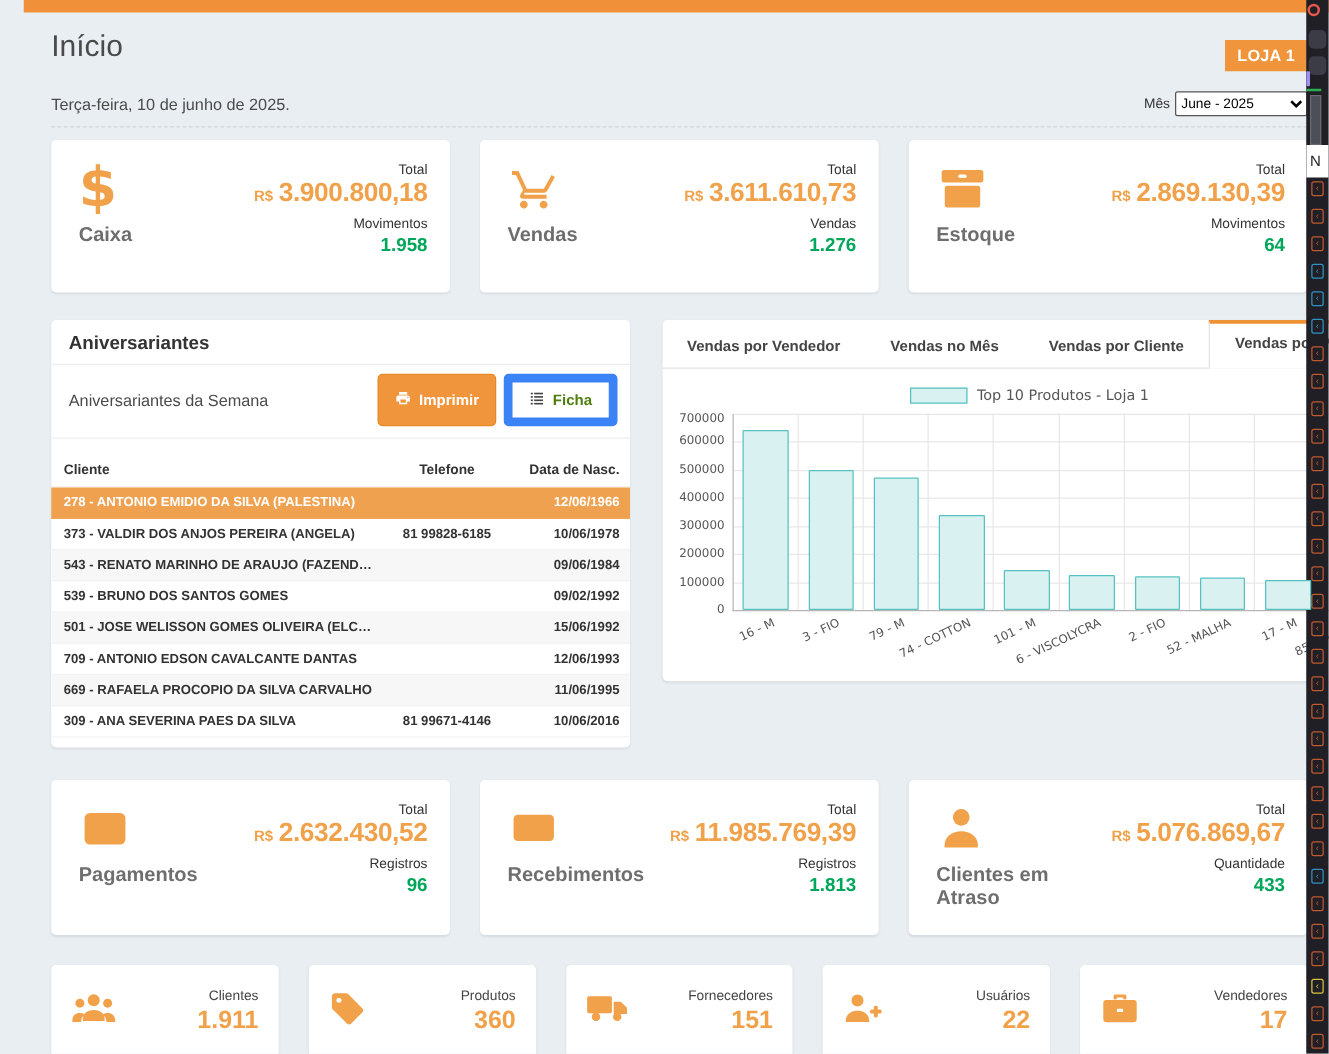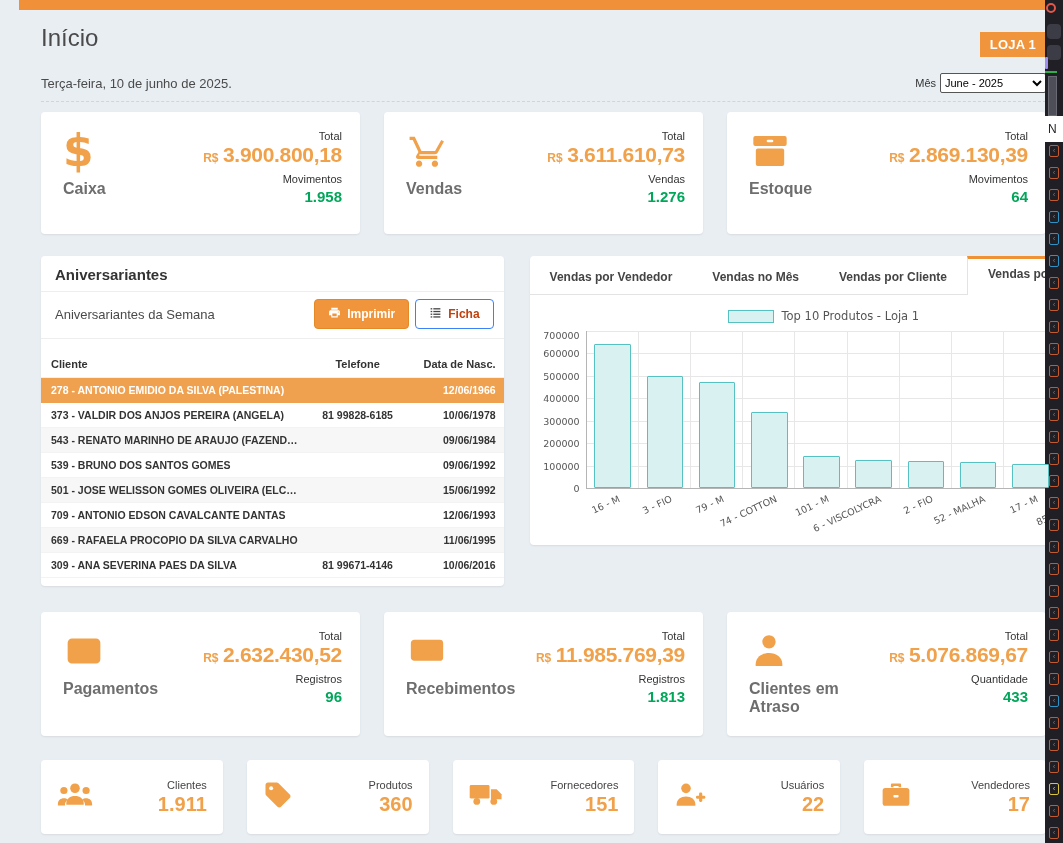--- a/index.html
+++ b/index.html
@@ -48,21 +48,21 @@
   .mid-row { display:flex; gap:26px; margin-top:22px; align-items:flex-start; }
   .panel { background:#fff; border-radius:4px; box-shadow:0 1px 2px rgba(0,0,0,.08); flex:1; }
 
   .panel-title { font-size:15px; font-weight:bold; color:#333; padding:10px 14px 8px; border-bottom:1px solid #eee; }
   .toolbar { display:flex; justify-content:space-between; align-items:center; padding:7px 10px 9px 14px; border-bottom:1px solid #eee; }
   .toolbar-sub { font-size:13px; color:#4a4a4a; }
   .toolbar-btns { display:flex; gap:6px; }
   .btn { display:flex; align-items:center; gap:6px; font-size:12px; font-weight:bold;
     border-radius:4px; padding:6px 13px; cursor:pointer; }
   .btn-orange { background:#f0953b; color:#fff; border:1px solid #e58826; }
-  .btn-white { background:#fff; color:#c2410c; border:1px solid #3b82f6; }
+  .btn-white { background:#fff; color:#4d7c0f; border:7px solid #3b82f6; }
 
   .table { margin-top:14px; padding-bottom:8px; }
   .t-head { display:flex; font-size:11px; font-weight:bold; color:#333; padding:5px 8px 7px 10px; border-bottom:1px solid #f0f0f0; }
   .t-row { display:flex; align-items:center; font-size:10.5px; font-weight:bold; color:#333;
     padding:0 8px 0 10px; height:25px; border-bottom:1px solid #f3f3f3; cursor:pointer; }
   .t-row.alt { background:#f7f7f7; }
   .t-row.hl { background:#efa14f; color:#fff; border-color:#efa14f; }
   .c-cliente { flex:1; overflow:hidden; white-space:nowrap; }
   .c-fone { width:120px; text-align:center; }
   .c-data { width:78px; text-align:right; }
@@ -238,21 +238,21 @@
                 <div class="c-data">10/06/1978</div>
               </div>
               <div class="t-row alt">
                 <div class="c-cliente">543 - RENATO MARINHO DE ARAUJO (FAZEND…</div>
                 <div class="c-fone"></div>
                 <div class="c-data">09/06/1984</div>
               </div>
               <div class="t-row">
                 <div class="c-cliente">539 - BRUNO DOS SANTOS GOMES</div>
                 <div class="c-fone"></div>
-                <div class="c-data">09/06/1992</div>
+                <div class="c-data">09/02/1992</div>
               </div>
               <div class="t-row alt">
                 <div class="c-cliente">501 - JOSE WELISSON GOMES OLIVEIRA (ELC…</div>
                 <div class="c-fone"></div>
                 <div class="c-data">15/06/1992</div>
               </div>
               <div class="t-row">
                 <div class="c-cliente">709 - ANTONIO EDSON CAVALCANTE DANTAS</div>
                 <div class="c-fone"></div>
                 <div class="c-data">12/06/1993</div>

